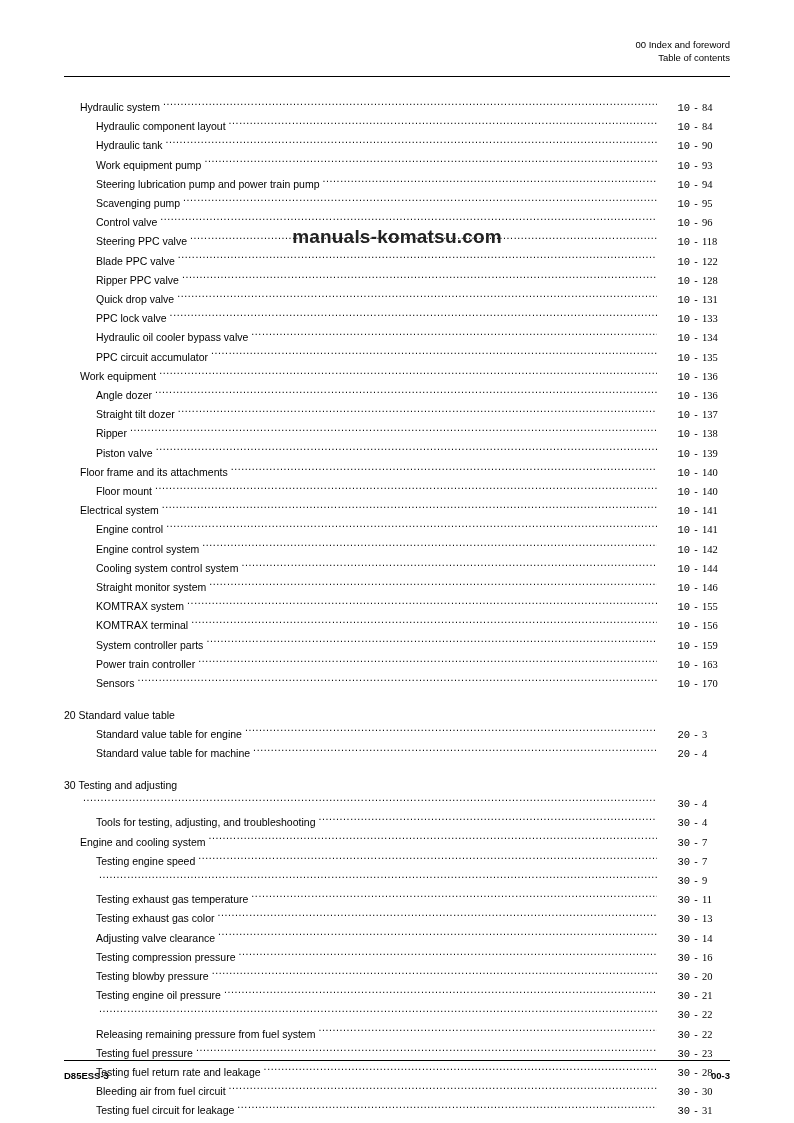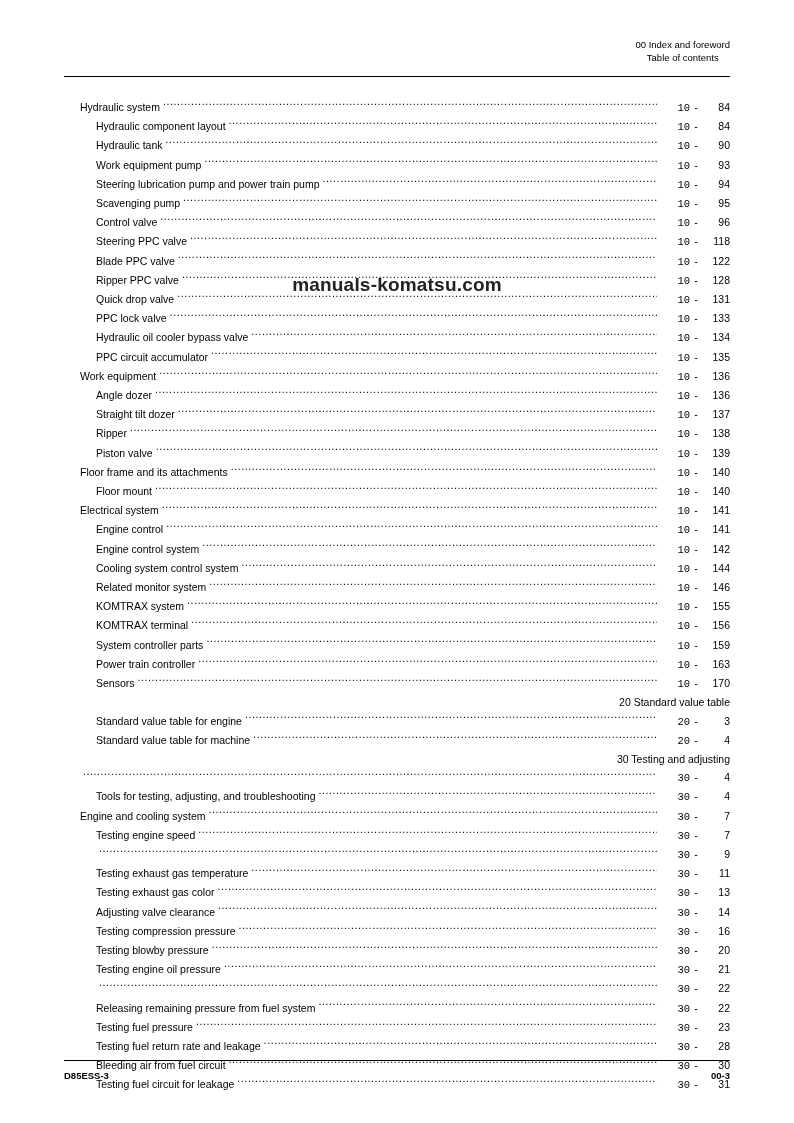--- a/index.html
+++ b/index.html
@@ -21,21 +21,21 @@
     width: 794px;
     height: 1123px;
     padding: 0;
   }
 
   
   .header {
     position: absolute;
     top: 38px;
     right: 64px;
-    text-align: center;
+    text-align: right;
     font-size: 9.5px;
     line-height: 13px;
   }
   .header div { white-space: nowrap; }
 
   .header-rule {
     position: absolute;
     top: 76px;
     left: 64px;
     right: 64px;
@@ -46,23 +46,22 @@
   .toc {
     position: absolute;
     top: 98px;
     left: 64px;
     right: 64px;
   }
 
   .section-title {
     font-size: 10.5px;
     line-height: 18.2px;
-    margin-top: 0;
+    margin-top: 13px;
     white-space: nowrap;
-    text-align: right;
   }
 
   .row {
     display: flex;
     align-items: baseline;
     font-size: 10.5px;
     line-height: 18.2px;
     white-space: nowrap;
   }
   .row .label { flex: 0 0 auto; }
@@ -87,40 +86,40 @@
     flex: 0 0 30px;
     text-align: right;
     font-family: Liberation Mono, monospace;
   }
   .row .pg-dash {
     flex: 0 0 12px;
     text-align: center;
   }
   .row .pg-num {
     flex: 0 0 28px;
-    text-align: right;
+    text-align: left;
+    font-family: Liberation Serif, serif;
   }
 
   
   .lvl1 { padding-left: 16px; }
   .lvl2 { padding-left: 32px; }
 
   
   .watermark {
     position: absolute;
     top: 226px;
     left: 0;
     width: 794px;
     text-align: center;
     font-size: 19px;
     font-weight: bold;
     color: #222;
     letter-spacing: 0.2px;
     pointer-events: none;
-    margin-top: 48px;
   }
 
   
   .footer-rule {
     position: absolute;
     bottom: 62px;
     left: 64px;
     right: 64px;
     border-top: 1.6px solid #000;
   }
@@ -316,21 +315,21 @@
         <span class="pg-num">142</span>
       </div>
       <div class="row lvl2">
         <span class="label">Cooling system control system</span>
         <span class="dots"></span>
         <span class="pg-sec">10</span>
         <span class="pg-dash">-</span>
         <span class="pg-num">144</span>
       </div>
       <div class="row lvl2">
-        <span class="label">Related monitor system</span>
+        <span class="label">Straight monitor system</span>
         <span class="dots"></span>
         <span class="pg-sec">10</span>
         <span class="pg-dash">-</span>
         <span class="pg-num">146</span>
       </div>
       <div class="row lvl2">
         <span class="label">KOMTRAX system</span>
         <span class="dots"></span>
         <span class="pg-sec">10</span>
         <span class="pg-dash">-</span>

